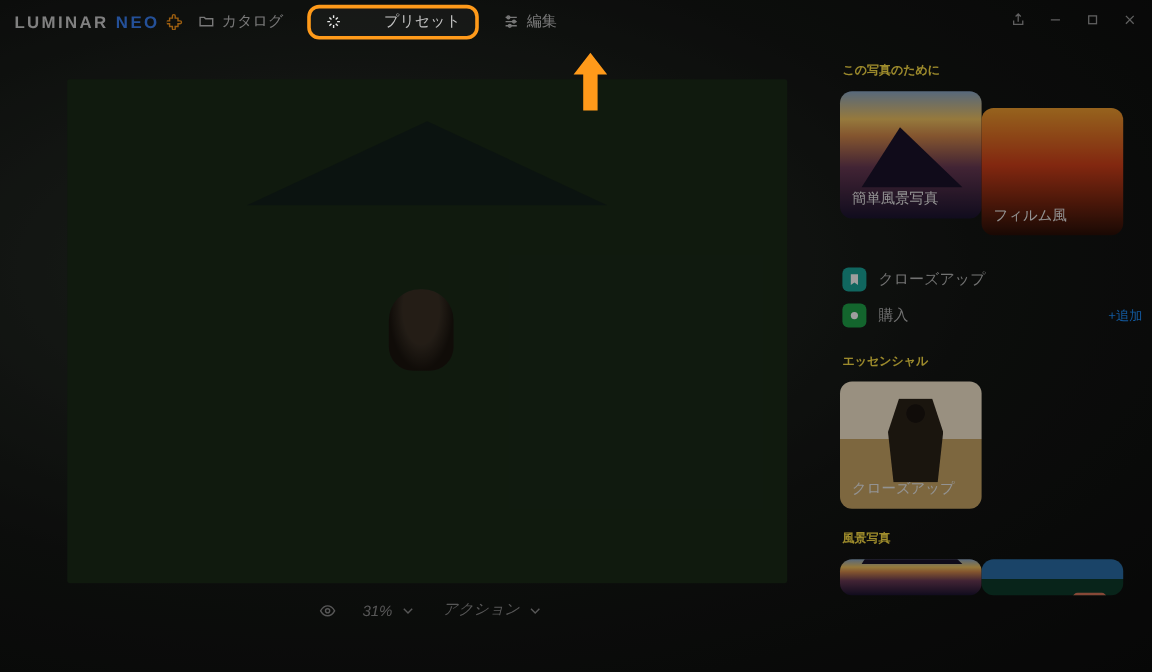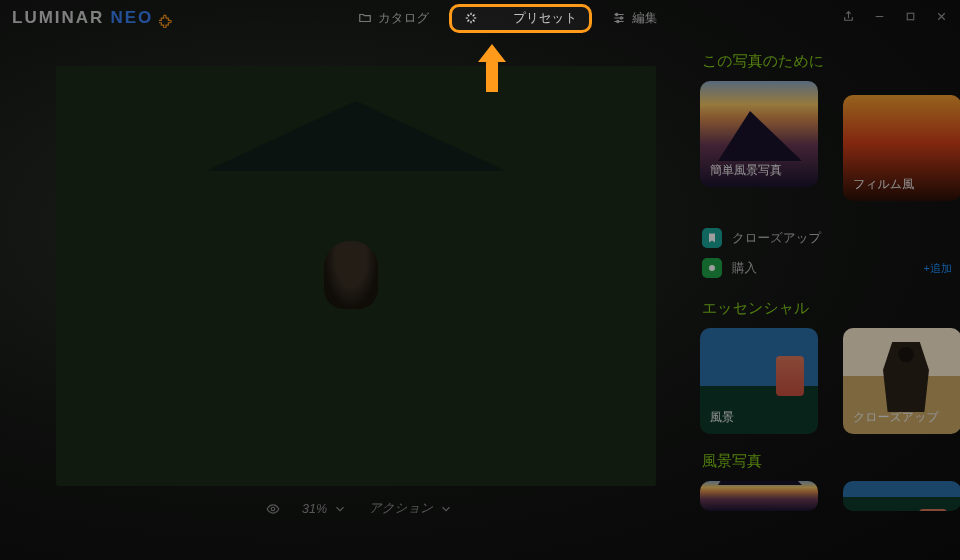--- a/index.html
+++ b/index.html
@@ -11,24 +11,24 @@
     position: relative;
   }
   
   .dim-overlay {
     position: absolute; inset: 0; background: rgba(0,0,0,.38); pointer-events: none; z-index: 50;
   }
   
   .titlebar {
     display: flex; align-items: center; height: 36px; padding: 0 12px;
   }
-  .logo { display: flex; align-items: flex-end; gap: 6px; font-weight: 600; letter-spacing: 2px; font-size: 17px; color:#cfcfcf;}
+  .logo { display: flex; align-items: center; gap: 6px; font-weight: 600; letter-spacing: 2px; font-size: 14px; color:#cfcfcf;}
   .logo .neo { color:#3b82f6; font-weight: 700; }
   .logo .ext { width:14px; height:14px; }
-  .nav { flex: 1; display: flex; justify-content: center; gap: 8px; }
+  .nav { flex: 1; display: flex; gap: 8px; }
   .nav-item {
     display: flex; align-items: center; gap: 6px; padding: 5px 12px; border-radius: 6px;
     font-size: 12.5px; color:#c2c2c2; cursor:pointer;
   }
   .nav-item.active {
     border: 3px solid #ff9a1a; border-radius: 10px; padding: 3px 12px;
     background: rgba(40,40,40,.35);
     position: relative; z-index: 60; gap: 35px;
   }
   .nav-icon { width:14px; height:14px; display:inline-block; }
@@ -95,22 +95,22 @@
     border-radius: 26px 26px 20px 20px;
   }
   
   .bottom-bar { display:flex; align-items:center; gap:22px; color:#8d8d8d; font-size:12.5px; padding: 14px 0 0 210px;}
   .bottom-bar .item { display:flex; align-items:center; gap:6px; cursor:pointer;}
   .bottom-bar svg { width:14px; height:14px; }
   
   .panel {
     width: 268px; padding: 10px 6px 0 8px; overflow:hidden;
   }
-  .panel-title { font-size:15px; color:#84cc16; margin: 6px 0 10px 2px;}
-  .row { display:flex; gap:25px; }
+  .panel-title { font-size:10px; color:#fde047; margin: 6px 0 10px 2px; font-weight: bold;}
+  .row { display:flex; gap:0; }
   .card {
     width: 118px; height: 106px; border-radius:10px; position:relative; overflow:hidden;
     background:#273040; flex:0 0 118px; cursor:pointer;
   }
   .card .label {
     position:absolute; left:10px; bottom:8px; font-size:12px; color:#eee;
   }
   .card.sunset { background: linear-gradient(to top,#1b1430 0%,#6a3a55 40%,#d58a4c 65%,#f2c462 78%,#8da9c8 100%); }
   .card.sunset::after{content:"";position:absolute;left:18px;bottom:26px;border-left:32px solid transparent;border-right:52px solid transparent;border-bottom:50px solid #1b122a;}
   .card.film { background: linear-gradient(to top,#2a0f07 0%, #d2401a 55%, #f2a030 100%); margin-top: 14px; }
@@ -241,23 +241,20 @@
               <circle cx="12" cy="12" r="6"></circle>
             </svg>
         </span>
         <span>購入</span>
         <span class="extra">+追加</span>
       </div>
     </div>
 
     <div class="panel-title">エッセンシャル</div>
     <div class="row">
-      <div class="card lake">
-        <span class="label">風景</span>
-      </div>
       <div class="card closeup">
         <span class="label">クローズアップ</span>
       </div>
     </div>
 
     <div class="panel-title" style="margin-top:18px">風景写真</div>
     <div class="row">
       <div class="card sunset" style="height:30px"></div>
       <div class="card lake" style="height:30px"></div>
     </div>

